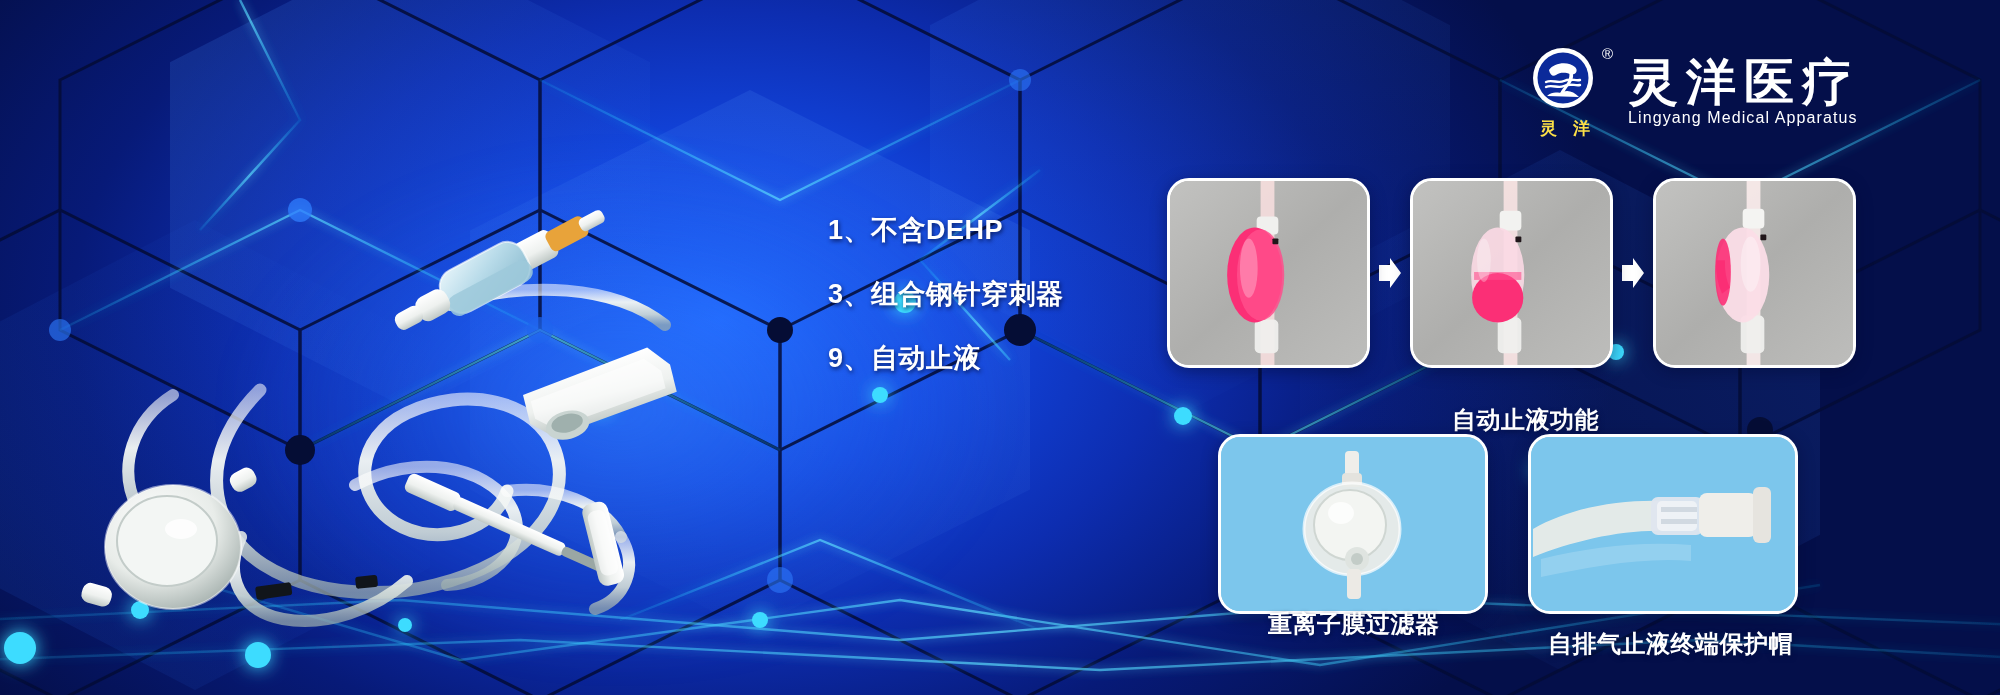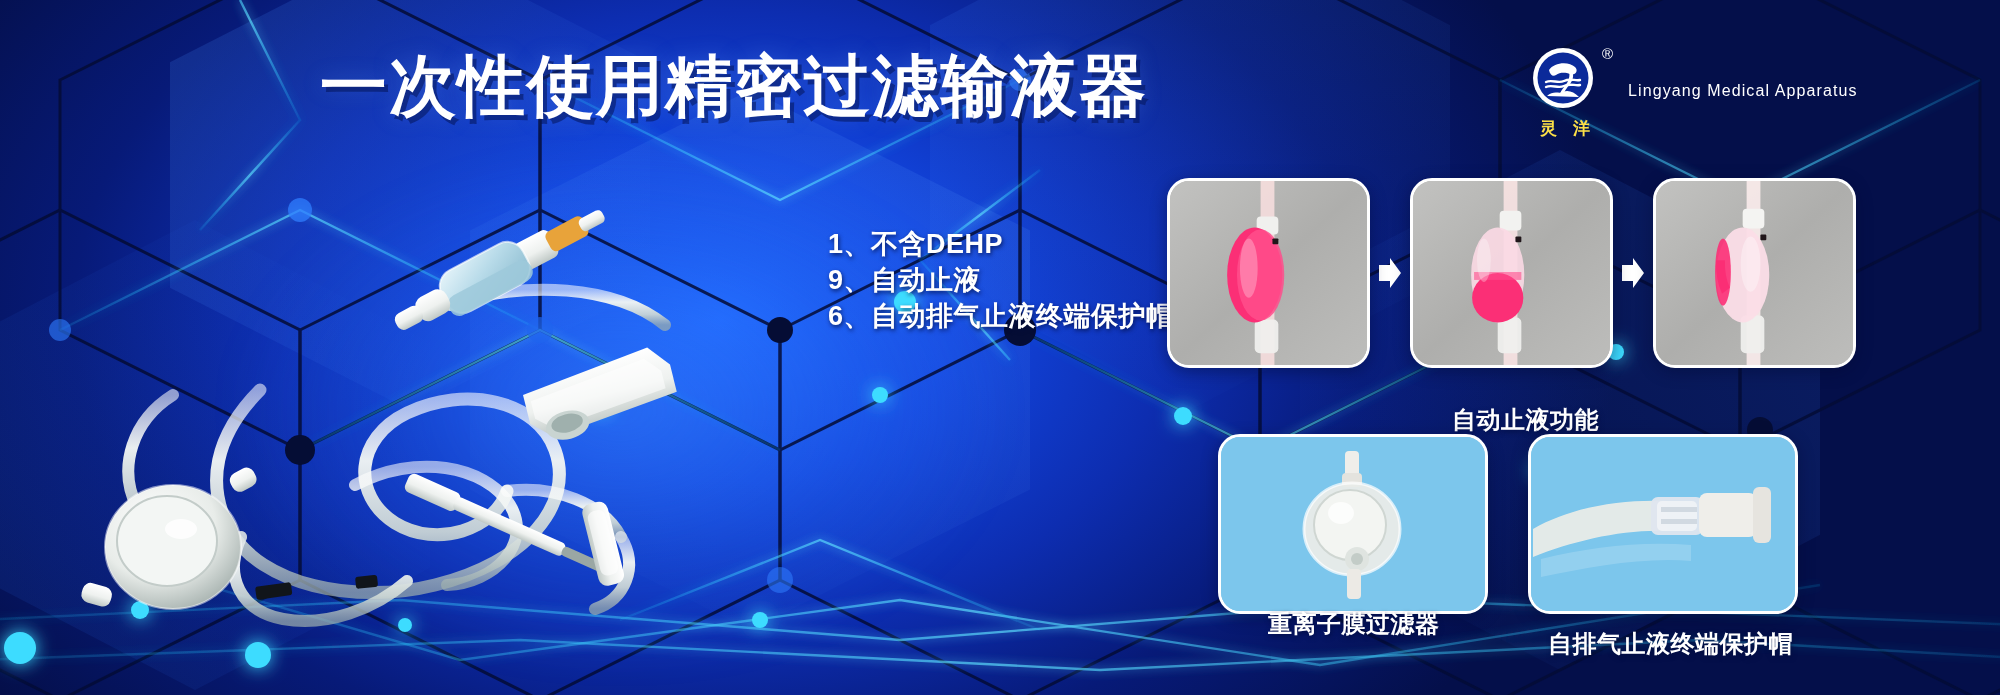--- a/index.html
+++ b/index.html
@@ -76,22 +76,22 @@
     color:#fff; font-size:50px; font-weight:bold; letter-spacing:8px;
     line-height:1; white-space:nowrap;
   }
   .logo-en {
     color:#fff; font-size:16px; letter-spacing:1.1px;
     line-height:1; white-space:nowrap;
   }
 
   
   .features {
-    position:absolute; left:828px; top:226px;
-    display:flex; flex-direction:column; 
+    position:absolute; left:828px; top:212px;
+    display:flex; flex-direction:column; gap:28px;
   }
   .feature {
     color:#ffffff; font-size:27px; font-weight:bold;
     letter-spacing:.5px; white-space:nowrap;
     text-shadow:1px 2px 4px rgba(2,12,60,.75);
   }
 
   
   .product { position:absolute; left:55px; top:185px; width:740px; height:440px; }
   .product svg { width:100%; height:100%; overflow:visible; }
@@ -223,47 +223,47 @@
       <circle cx="20" cy="648" r="16"></circle>
       <circle cx="258" cy="655" r="13"></circle>
       <circle cx="140" cy="610" r="9"></circle>
       <circle cx="880" cy="395" r="8"></circle>
       <circle cx="760" cy="620" r="8"></circle>
       <circle cx="1616" cy="352" r="8"></circle>
       <circle cx="405" cy="625" r="7"></circle>
     </g>
   </svg>
 
-  <div class="title">一次性使用精密过滤输液器</div>
 
   <div class="logo-wrap">
     <div class="logo-mark">
       <div class="logo-emblem">
         <svg viewBox="0 0 72 72" aria-hidden="true">
           <circle cx="34" cy="36" r="30" fill="#ffffff"></circle>
           <circle cx="34" cy="36" r="25.5" fill="#0b2a9a"></circle>
           <path d="M20 28 C25 20, 40 19, 46 25 C50 29, 46 34, 41 32 C37 30.5, 31 30, 27 33 C24 35, 21 33, 20 28 Z" fill="#ffffff"></path>
           <path d="M38 26 C42 30, 41 38, 36 44 C33 47.5, 31 50, 31 53 L35 53 C35 49, 38 46, 41 42 C46 35, 45 28, 38 26 Z" fill="#ffffff"></path>
           <path d="M17 40 C23 37, 29 42, 35 39 C41 36, 46 39, 51 38" stroke="#ffffff" stroke-width="2.4" fill="none" stroke-linecap="round"></path>
           <path d="M17 45 C23 42, 29 47, 35 44 C41 41, 46 44, 51 43" stroke="#ffffff" stroke-width="2.4" fill="none" stroke-linecap="round"></path>
           <path d="M18 54 C24 48, 30 52, 34 50 C39 47.5, 45 50, 50 55 Z" fill="#ffffff"></path>
         </svg>
         <span class="logo-reg">®</span>
       </div>
       <div class="logo-sub-cn">灵洋</div>
     </div>
     <div class="logo-text">
+      <div class="logo-cn">灵洋医疗</div>
       <div class="logo-en">Lingyang Medical Apparatus</div>
     </div>
   </div>
 
   <div class="features">
     <div class="feature">1、不含DEHP</div>
+    <div class="feature">3、组合钢针穿刺器</div>
     <div class="feature">9、自动止液</div>
-    <div class="feature">6、自动排气止液终端保护帽</div>
   </div>
 
   <div class="product">
     <svg viewBox="0 0 740 440">
       <defs>
         <linearGradient id="tube" x1="0" y1="0" x2="0" y2="1">
           <stop offset="0" stop-color="#ffffff" stop-opacity=".55"></stop>
           <stop offset="0.35" stop-color="#f2f6f4" stop-opacity=".96"></stop>
           <stop offset="0.7" stop-color="#cfd9d6" stop-opacity=".92"></stop>
           <stop offset="1" stop-color="#9fb0ad" stop-opacity=".7"></stop>

